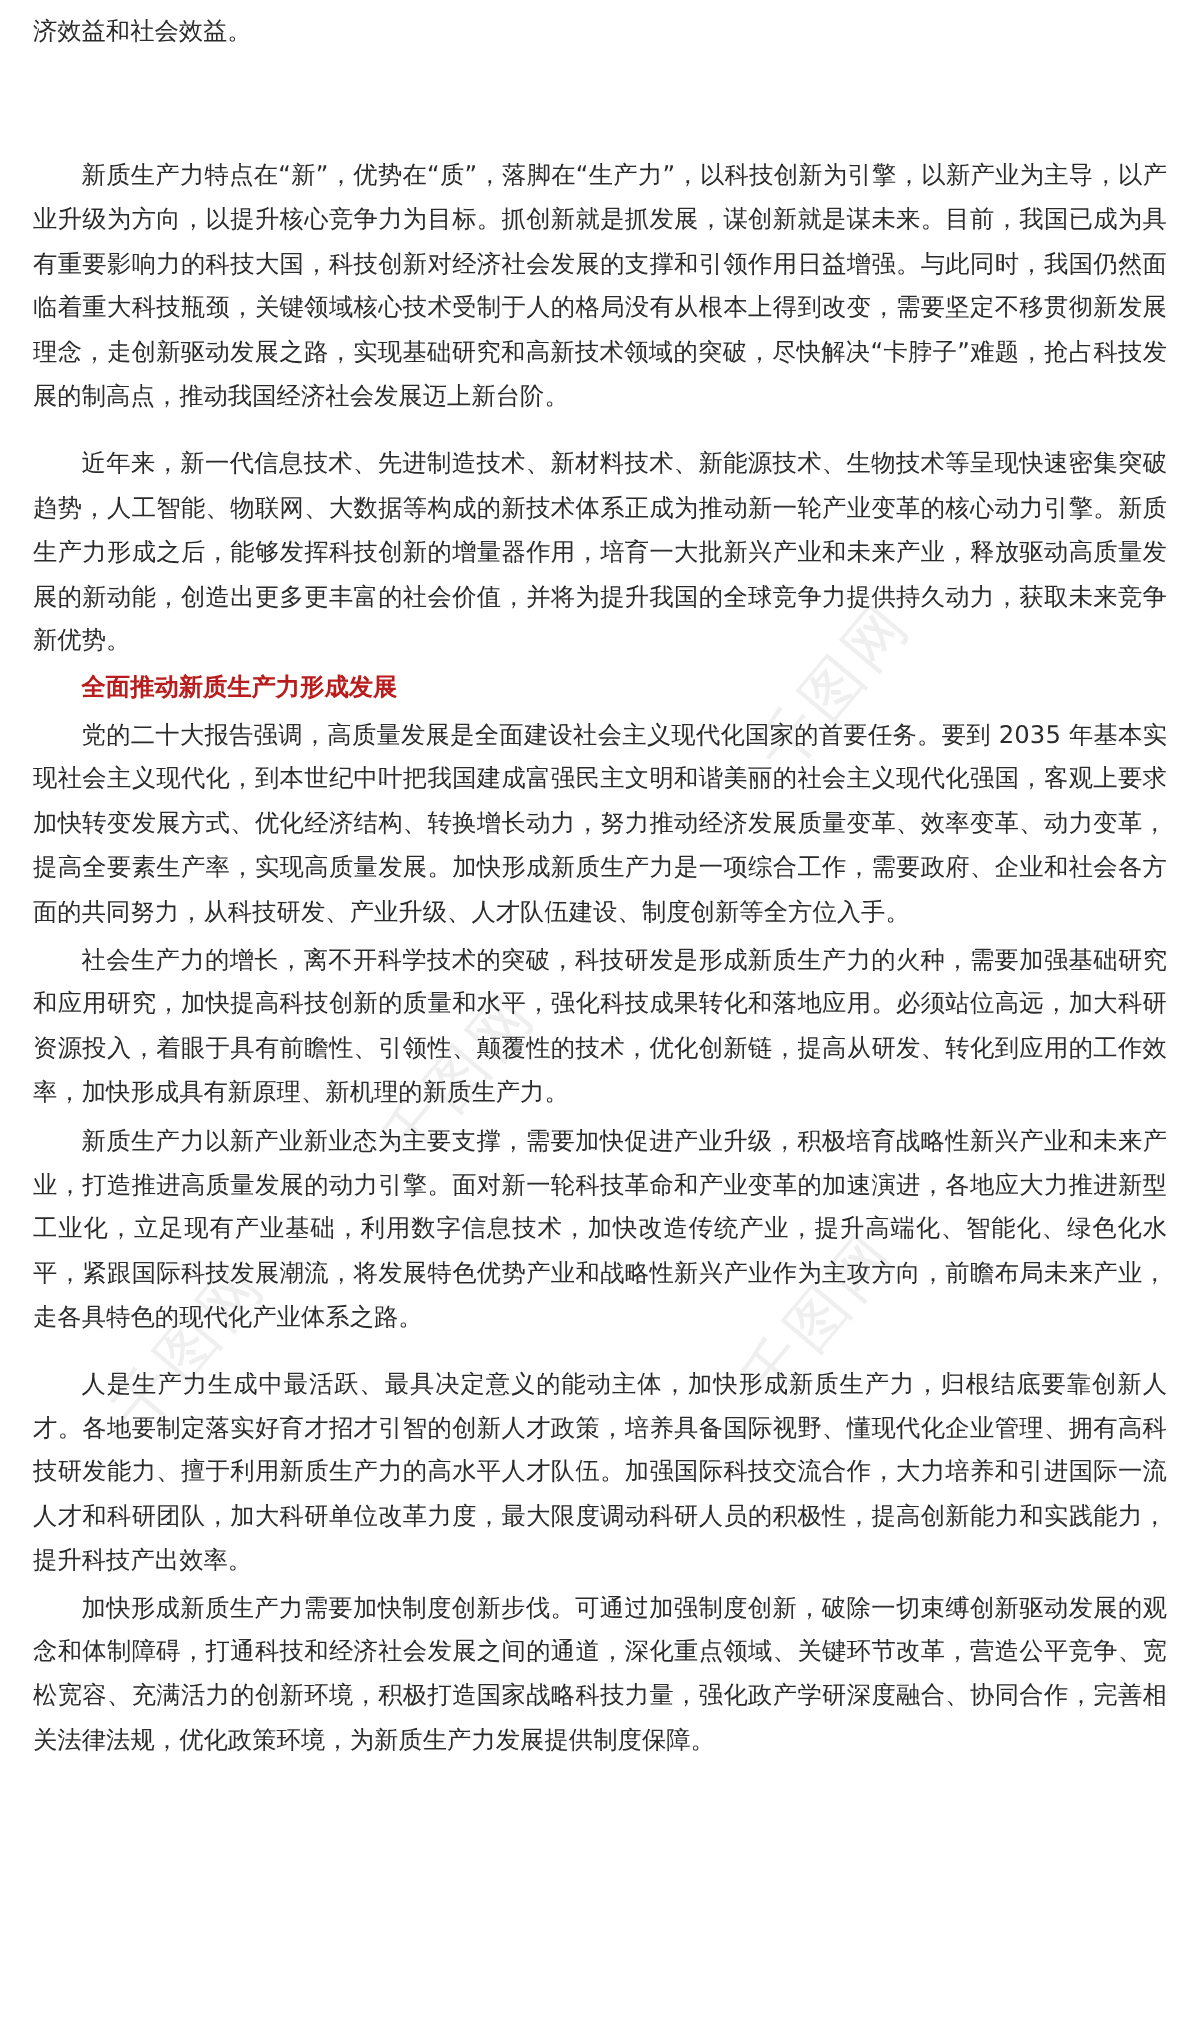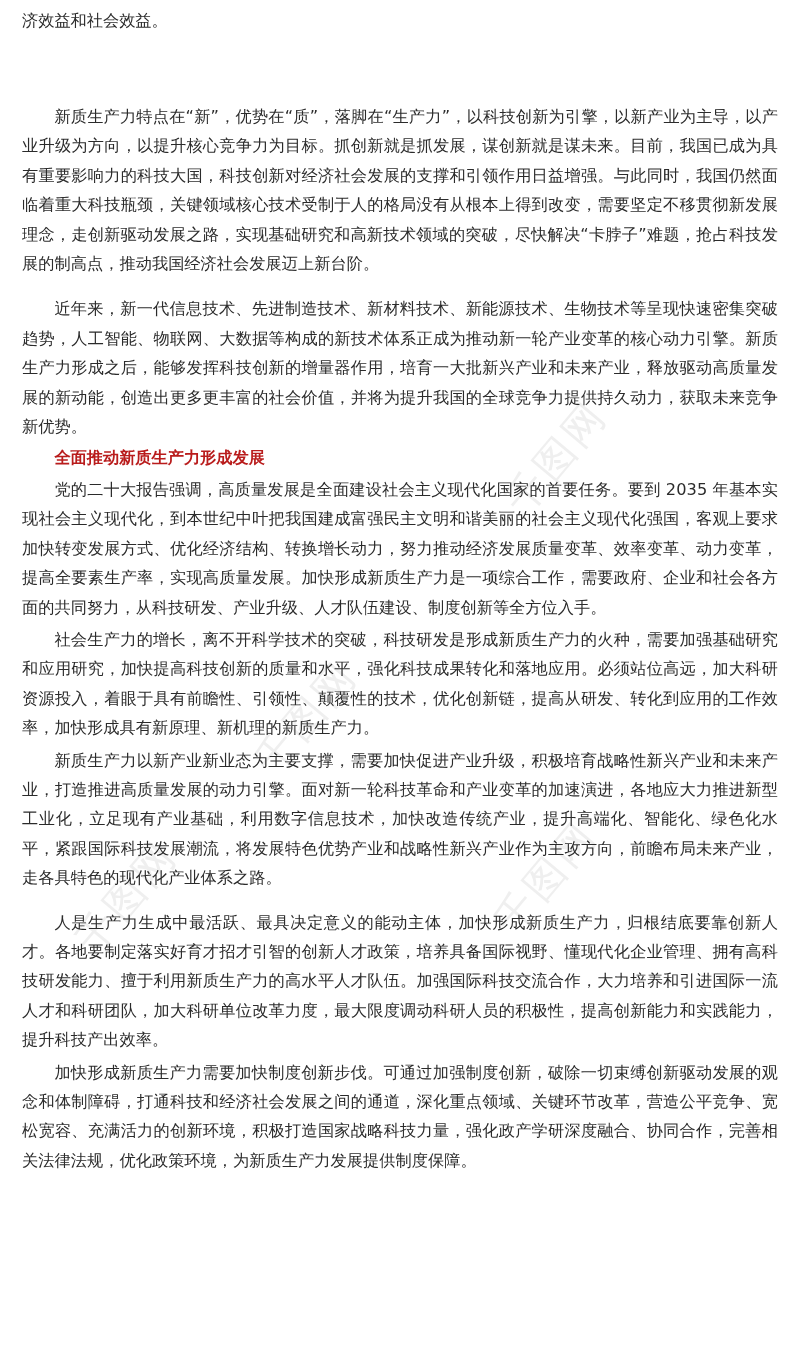--- a/index.html
+++ b/index.html
@@ -34,14 +34,14 @@
 <p class="first">济效益和社会效益。</p>
 
 <div class="doc" style="top:102px;">
   <p class="p">新质生产力特点在“新”，优势在“质”，落脚在“生产力”，以科技创新为引擎，以新产业为主导，以产业升级为方向，以提升核心竞争力为目标。抓创新就是抓发展，谋创新就是谋未来。目前，我国已成为具有重要影响力的科技大国，科技创新对经济社会发展的支撑和引领作用日益增强。与此同时，我国仍然面临着重大科技瓶颈，关键领域核心技术受制于人的格局没有从根本上得到改变，需要坚定不移贯彻新发展理念，走创新驱动发展之路，实现基础研究和高新技术领域的突破，尽快解决“卡脖子”难题，抢占科技发展的制高点，推动我国经济社会发展迈上新台阶。</p>
   <p class="p" style="margin-top:16px;">近年来，新一代信息技术、先进制造技术、新材料技术、新能源技术、生物技术等呈现快速密集突破趋势，人工智能、物联网、大数据等构成的新技术体系正成为推动新一轮产业变革的核心动力引擎。新质生产力形成之后，能够发挥科技创新的增量器作用，培育一大批新兴产业和未来产业，释放驱动高质量发展的新动能，创造出更多更丰富的社会价值，并将为提升我国的全球竞争力提供持久动力，获取未来竞争新优势。</p>
   <p class="heading" style="margin-top:2px;">全面推动新质生产力形成发展</p>
   <p class="p" style="margin-top:2px;">党的二十大报告强调，高质量发展是全面建设社会主义现代化国家的首要任务。要到 2035 年基本实现社会主义现代化，到本世纪中叶把我国建成富强民主文明和谐美丽的社会主义现代化强国，客观上要求加快转变发展方式、优化经济结构、转换增长动力，努力推动经济发展质量变革、效率变革、动力变革，提高全要素生产率，实现高质量发展。加快形成新质生产力是一项综合工作，需要政府、企业和社会各方面的共同努力，从科技研发、产业升级、人才队伍建设、制度创新等全方位入手。</p>
   <p class="p" style="margin-top:3px;">社会生产力的增长，离不开科学技术的突破，科技研发是形成新质生产力的火种，需要加强基础研究和应用研究，加快提高科技创新的质量和水平，强化科技成果转化和落地应用。必须站位高远，加大科研资源投入，着眼于具有前瞻性、引领性、颠覆性的技术，优化创新链，提高从研发、转化到应用的工作效率，加快形成具有新原理、新机理的新质生产力。</p>
   <p class="p" style="margin-top:3px;">新质生产力以新产业新业态为主要支撑，需要加快促进产业升级，积极培育战略性新兴产业和未来产业，打造推进高质量发展的动力引擎。面对新一轮科技革命和产业变革的加速演进，各地应大力推进新型工业化，立足现有产业基础，利用数字信息技术，加快改造传统产业，提升高端化、智能化、绿色化水平，紧跟国际科技发展潮流，将发展特色优势产业和战略性新兴产业作为主攻方向，前瞻布局未来产业，走各具特色的现代化产业体系之路。</p>
   <p class="p" style="margin-top:15px;">人是生产力生成中最活跃、最具决定意义的能动主体，加快形成新质生产力，归根结底要靠创新人才。各地要制定落实好育才招才引智的创新人才政策，培养具备国际视野、懂现代化企业管理、拥有高科技研发能力、擅于利用新质生产力的高水平人才队伍。加强国际科技交流合作，大力培养和引进国际一流人才和科研团队，加大科研单位改革力度，最大限度调动科研人员的积极性，提高创新能力和实践能力，提升科技产出效率。</p>
-  <p class="p" style="margin-top:3px;">加快形成新质生产力需要加快制度创新步伐。可通过加强制度创新，破除一切束缚创新驱动发展的观念和体制障碍，打通科技和经济社会发展之间的通道，深化重点领域、关键环节改革，营造公平竞争、宽松宽容、充满活力的创新环境，积极打造国家战略科技力量，强化政产学研深度融合、协同合作，完善相关法律法规，优化政策环境，为新质生产力发展提供制度保障。</p>
+  <p class="p" style="margin-top:3px;font-family:Liberation Serif, serif;">加快形成新质生产力需要加快制度创新步伐。可通过加强制度创新，破除一切束缚创新驱动发展的观念和体制障碍，打通科技和经济社会发展之间的通道，深化重点领域、关键环节改革，营造公平竞争、宽松宽容、充满活力的创新环境，积极打造国家战略科技力量，强化政产学研深度融合、协同合作，完善相关法律法规，优化政策环境，为新质生产力发展提供制度保障。</p>
 </div>
 
 </body></html>

